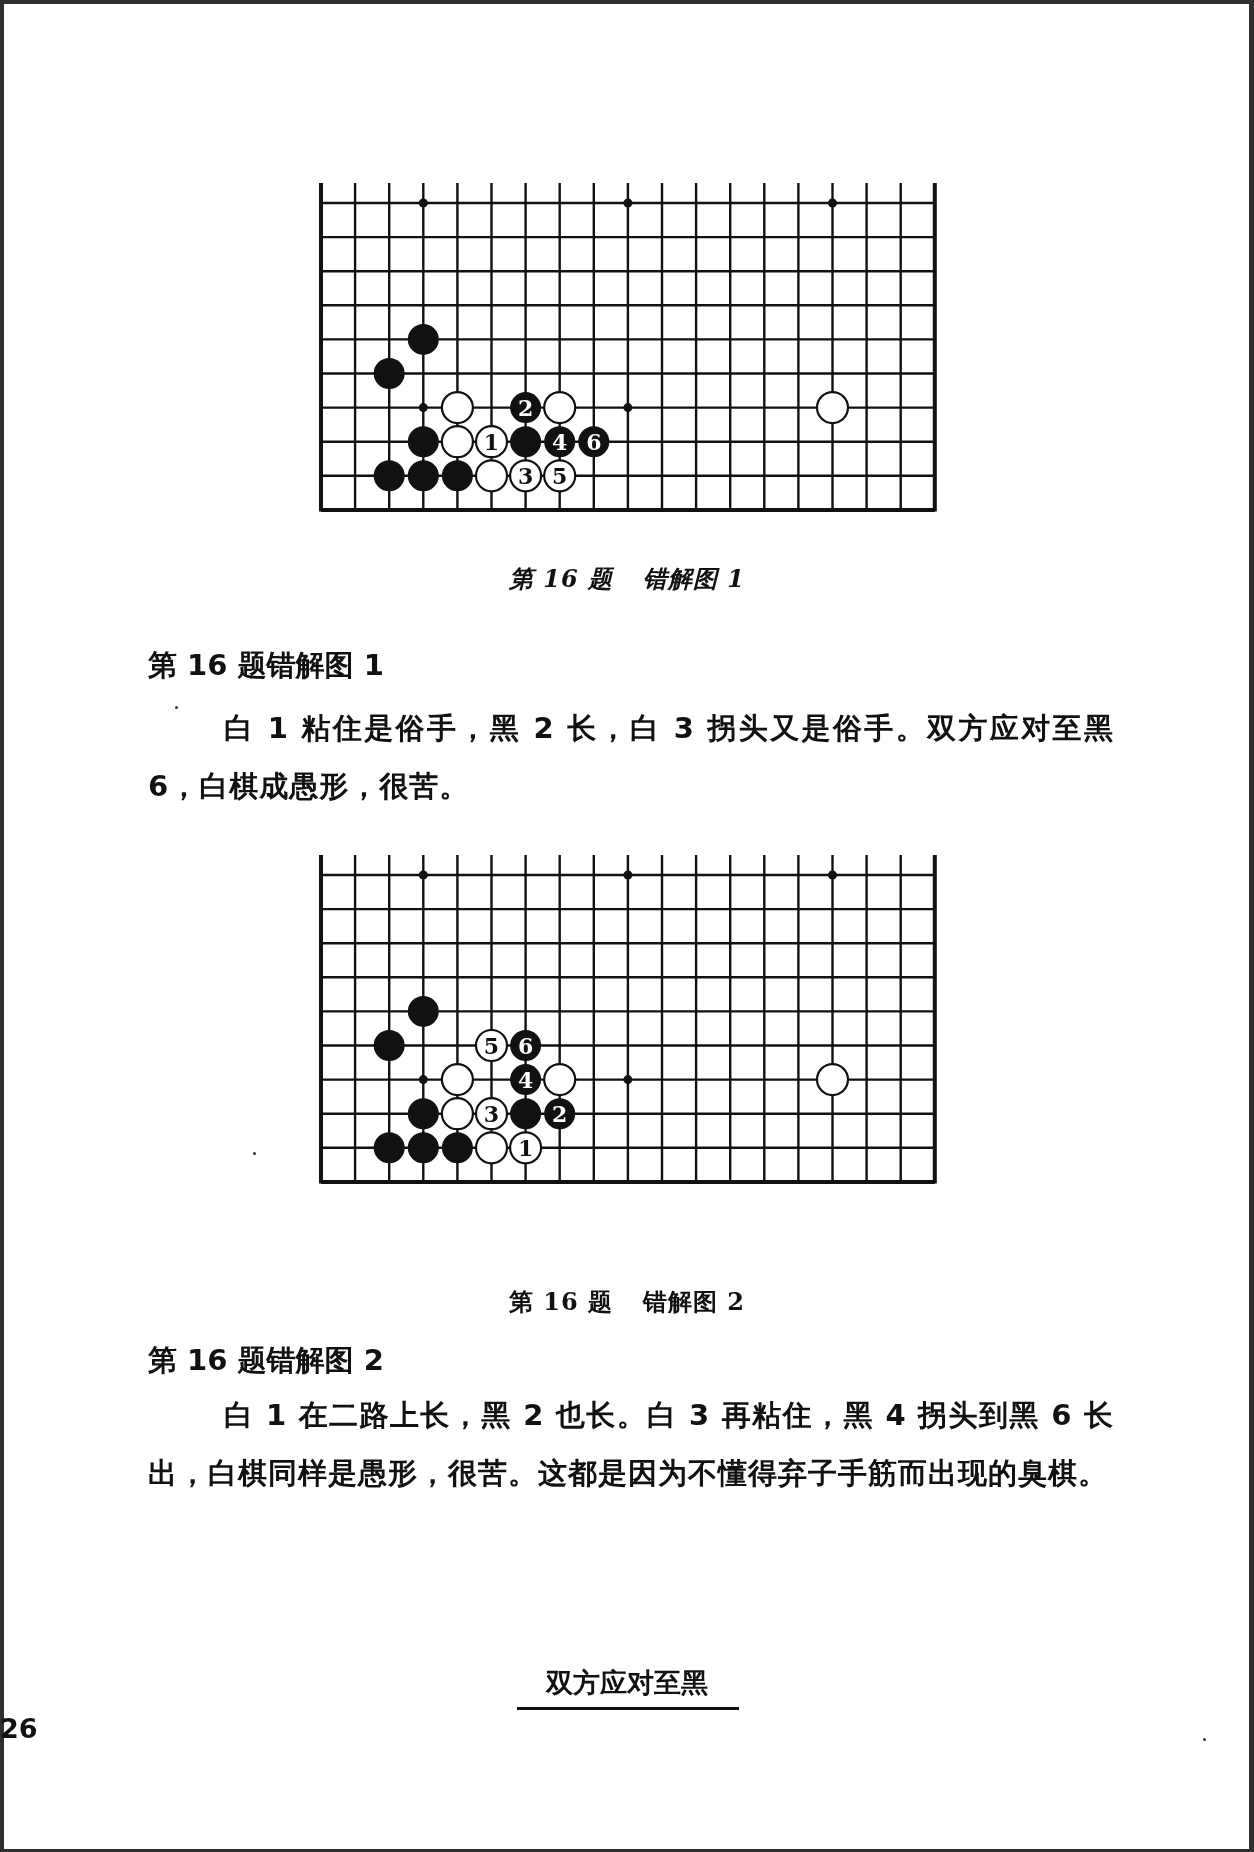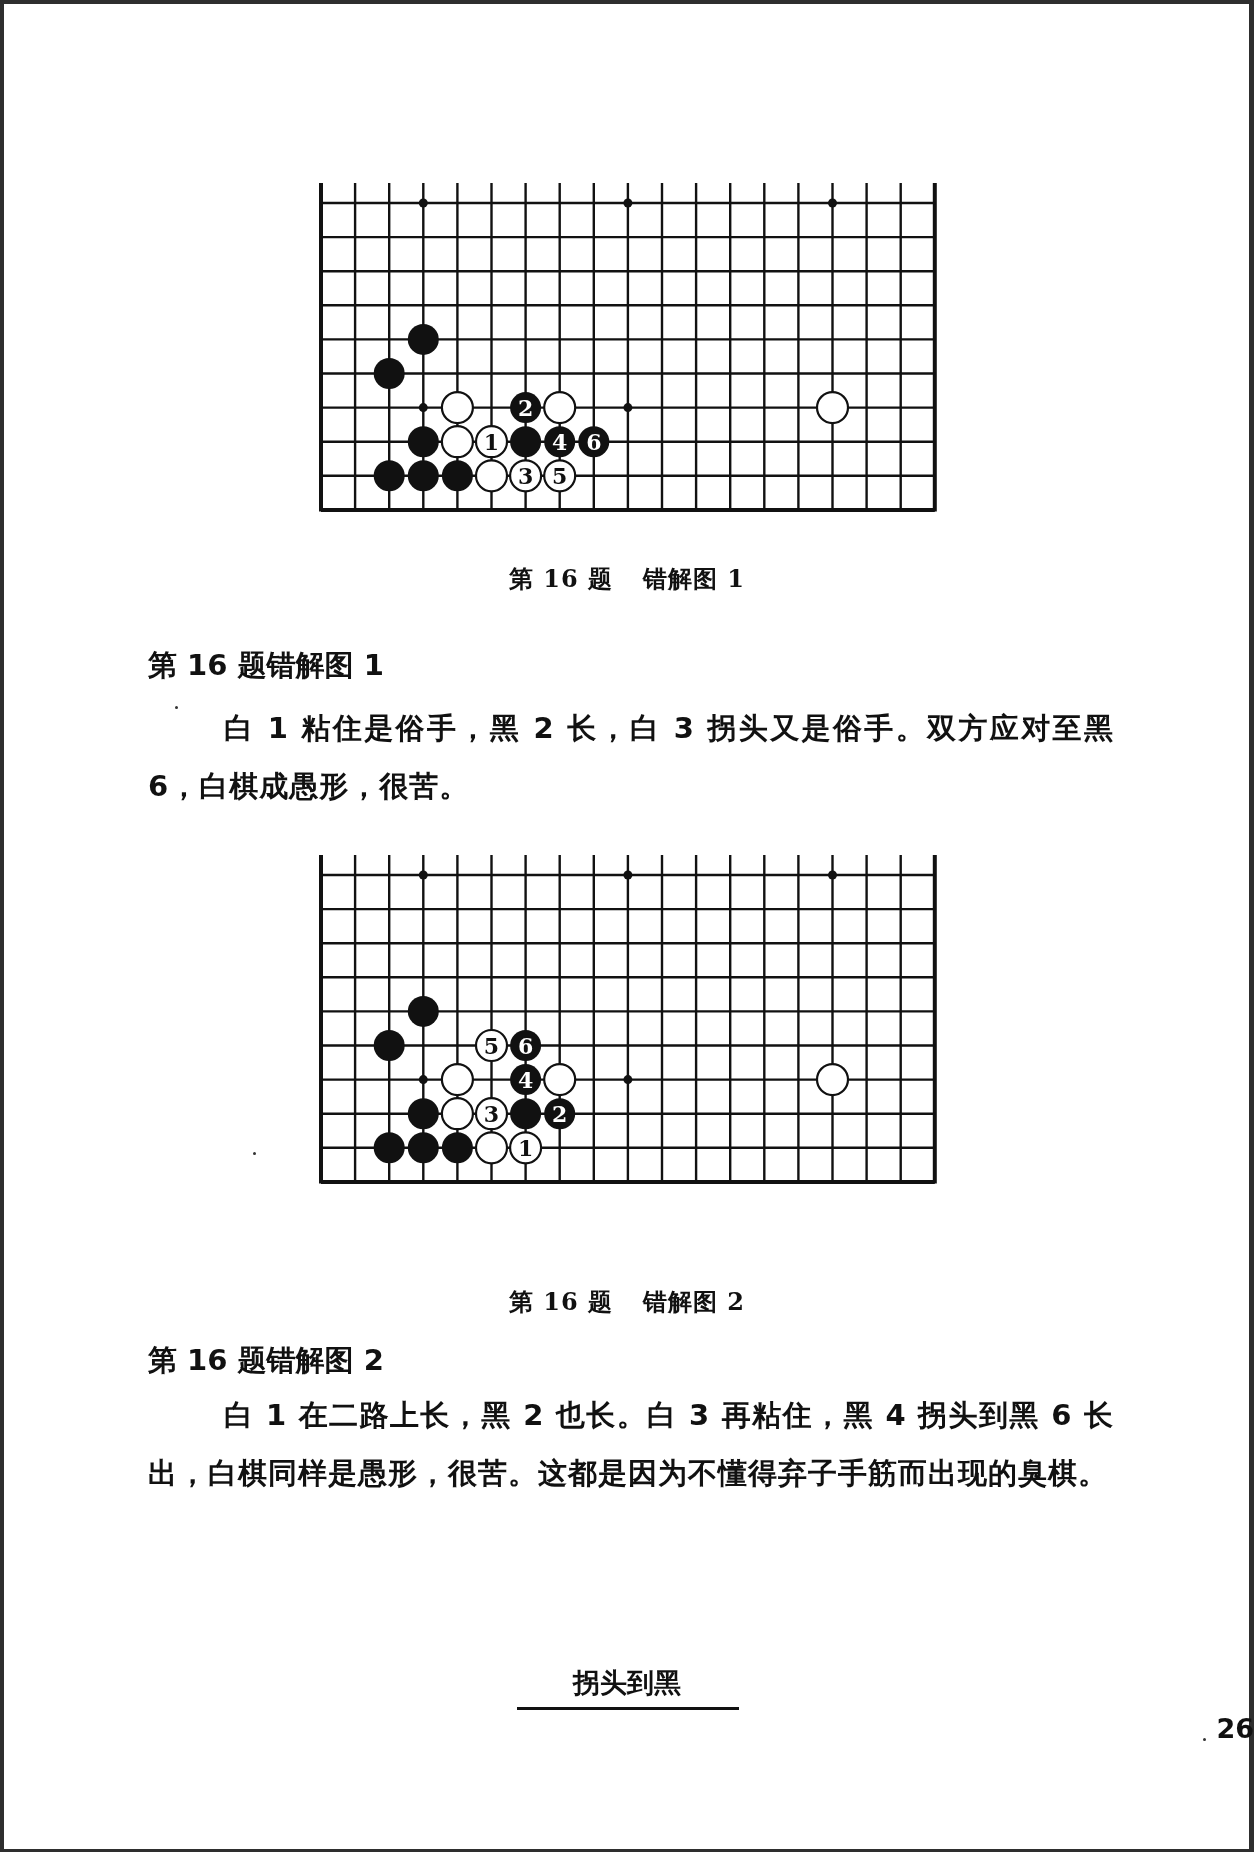--- a/index.html
+++ b/index.html
@@ -34,21 +34,21 @@
     text-indent: 76px; letter-spacing: 1px;
   }
   .footer-title {
     position: absolute; left: 0; width: 1254px; top: 1665px; text-align: center;
     font-family: "DejaVu Sans", sans-serif; font-weight: bold; font-size: 27px;
   }
   .footer-rule {
     position: absolute; left: 517px; width: 222px; top: 1707px; height: 3px; background: #111;
   }
   .footer-page {
-    position: absolute; left: 0; width: 1254px; top: 1713px; text-align: right;
+    position: absolute; left: 0; width: 1254px; top: 1713px; text-align: left;
     font-family: "DejaVu Sans", sans-serif; font-weight: bold; font-size: 27px;
   }
   .speck { position: absolute; width: 3px; height: 3px; background: #333; border-radius: 50%; }
 </style>
 </head>
 <body>
 
 <div class="page"></div>
 
 <div class="board" id="board-0" style="top:165px;">
@@ -143,21 +143,21 @@
       <g>
         <circle cx="525.6" cy="310.8" r="15.5" fill="#ffffff" stroke="#111111" stroke-width="2.2"></circle>
         <text x="525.6" y="318.8" text-anchor="middle" font-family="&quot;DejaVu Serif&quot;, serif" font-weight="bold" font-size="22" fill="#111111">3</text>
       </g>
       <g>
         <circle cx="559.7" cy="310.8" r="15.5" fill="#ffffff" stroke="#111111" stroke-width="2.2"></circle>
         <text x="559.7" y="318.8" text-anchor="middle" font-family="&quot;DejaVu Serif&quot;, serif" font-weight="bold" font-size="22" fill="#111111">5</text>
       </g>
     </svg>
   </div>
-<div class="caption" style="top:563px;">
+<div class="caption" style="top:563px;font-style:italic;">
   <span>第 16 题</span><span class="gap"></span><span>错解图 1</span>
 </div>
 <div class="heading" style="top:646px;">第 16 题错解图 1</div>
 <div class="para" style="top:700px;">白 1 粘住是俗手，黑 2 长，白 3 拐头又是俗手。双方应对至黑 6，白棋成愚形，很苦。</div>
 
 <div class="board" id="board-1" style="top:837px;">
     <svg width="1254" height="360">
       <line x1="321" y1="18" x2="321" y2="346.40000000000003" stroke="#111111" stroke-width="4"></line>
       <line x1="355.1" y1="18" x2="355.1" y2="344.90000000000003" stroke="#111111" stroke-width="2.4"></line>
       <line x1="389.2" y1="18" x2="389.2" y2="344.90000000000003" stroke="#111111" stroke-width="2.4"></line>
@@ -254,19 +254,19 @@
         <text x="525.6" y="318.8" text-anchor="middle" font-family="&quot;DejaVu Serif&quot;, serif" font-weight="bold" font-size="22" fill="#111111">1</text>
       </g>
     </svg>
   </div>
 <div class="caption" style="top:1286px;">
   <span>第 16 题</span><span class="gap"></span><span>错解图 2</span>
 </div>
 <div class="heading" style="top:1341px;text-align:center;">第 16 题错解图 2</div>
 <div class="para" style="top:1387px;">白 1 在二路上长，黑 2 也长。白 3 再粘住，黑 4 拐头到黑 6 长出，白棋同样是愚形，很苦。这都是因为不懂得弃子手筋而出现的臭棋。</div>
 
-<div class="footer-title">拐头到黑</div>
+<div class="footer-title">双方应对至黑</div>
 <div class="footer-rule"></div>
 <div class="footer-page">26</div>
 
 <div class="speck" style="left:175px;top:706px;"></div>
 <div class="speck" style="left:253px;top:1152px;"></div>
 <div class="speck" style="left:1203px;top:1738px;"></div>
 
 </body></html>

